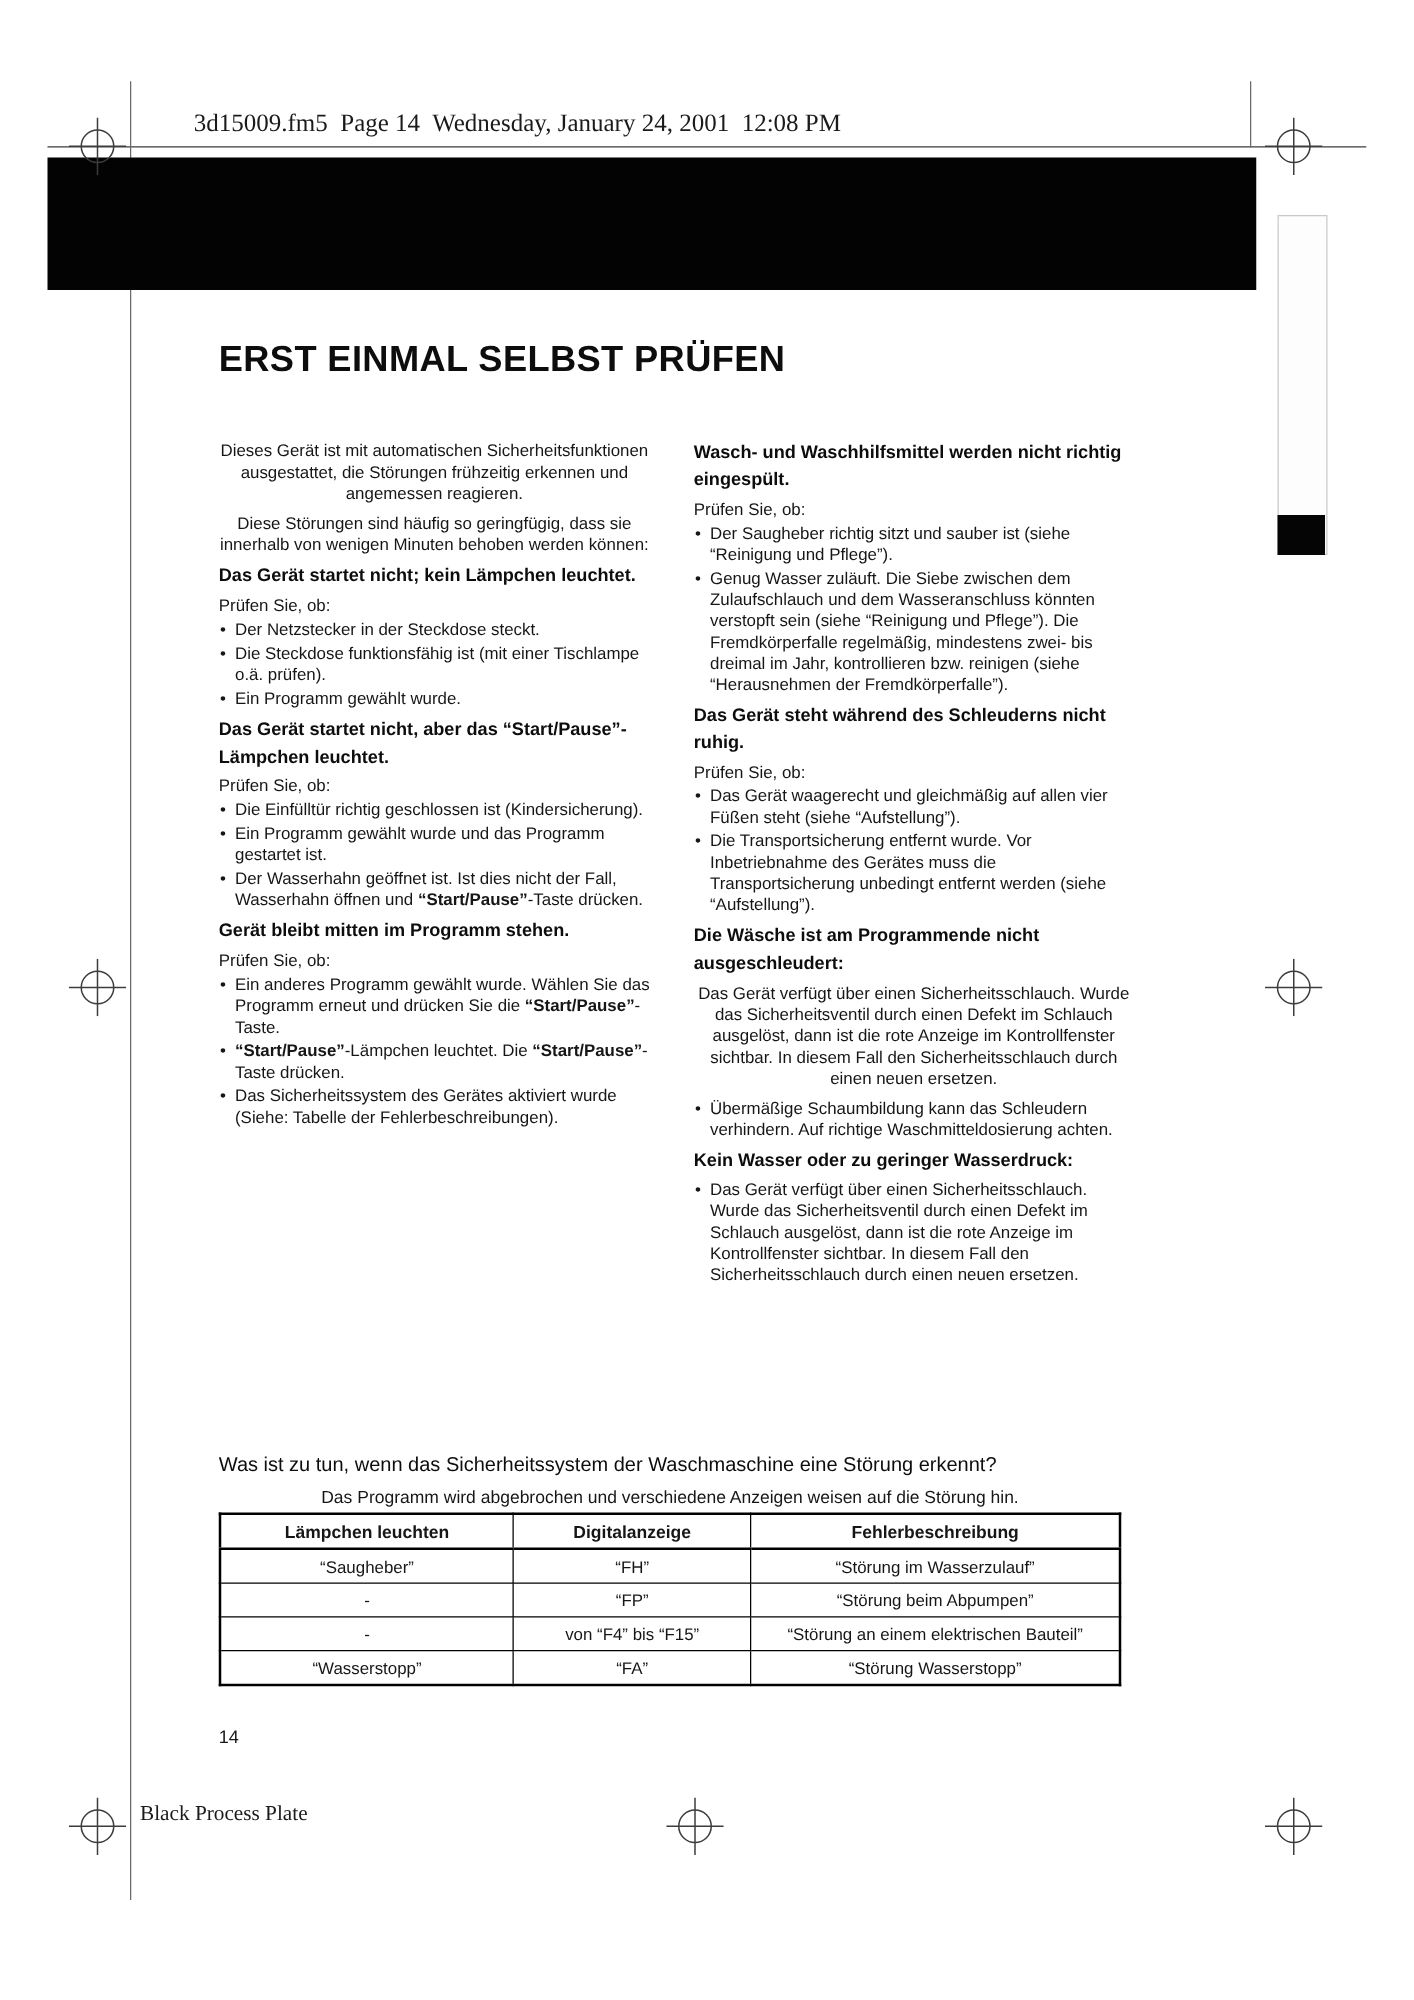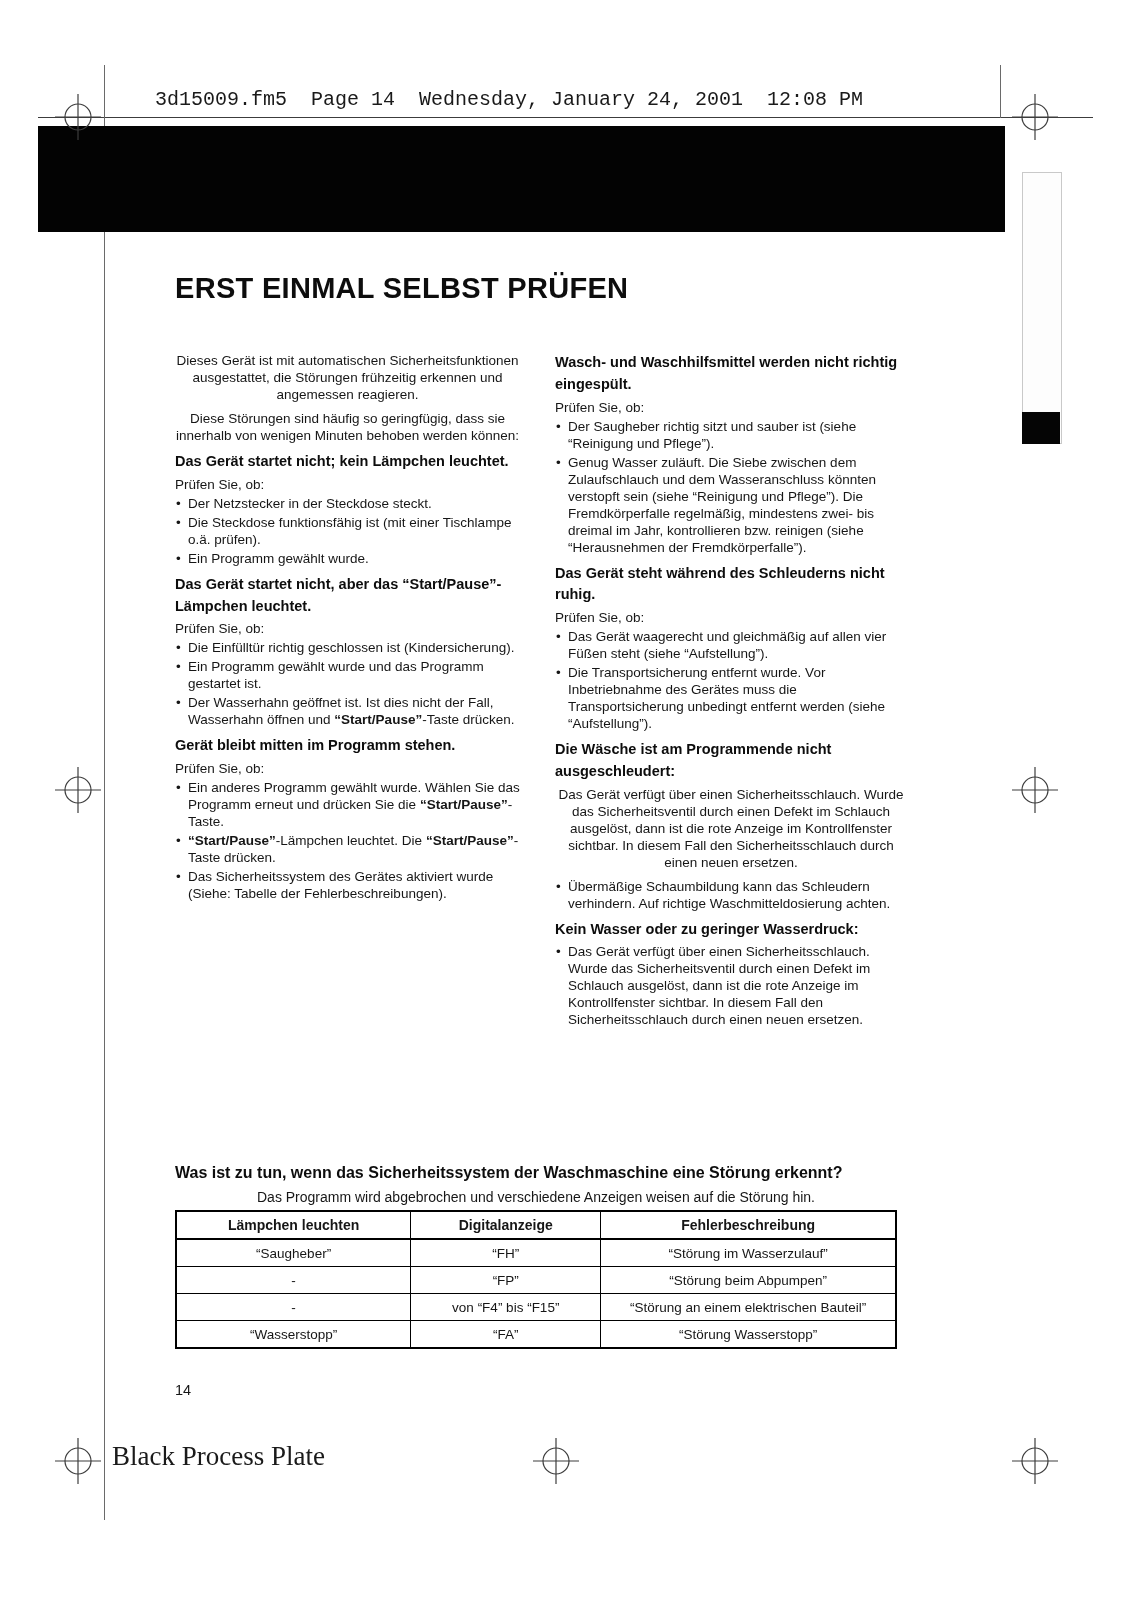--- a/index.html
+++ b/index.html
@@ -8,21 +8,21 @@
     background: #ffffff;
     font-family: "Liberation Sans", sans-serif;
     color: #161616;
     position: relative;
   }
   .page { position: absolute; left: 0; top: 0; width: 1131px; height: 1600px; background: #fff; overflow: hidden; }
 
   
   .print-header {
     position: absolute; left: 155px; top: 88px;
-    font-family: Liberation Mono, monospace;
+    font-family: Liberation Serif, serif;
     font-size: 20px; color: #1a1a1a; white-space: pre;
   }
   .rule-top { position: absolute; left: 38px; top: 117px; width: 1055px; height: 1px; background: #3c3c3c; }
   .vline { position: absolute; width: 1px; background: #6a6a6a; }
   .vline-left  { left: 104px; top: 65px; height: 1455px; }
   .vline-right { left: 1000px; top: 65px; height: 53px; }
   .banner { position: absolute; left: 38px; top: 126px; width: 967px; height: 106px; background: #030303; }
   .side-tab { position: absolute; left: 1022px; top: 172px; width: 38px; height: 270px; background: #fdfdfd; border: 1px solid #c9c9c9; }
   .side-tab-square { position: absolute; left: -1px; bottom: -1px; width: 38px; height: 32px; background: #050505; }
   .regmark { position: absolute; stroke: #3d3d3d; stroke-width: 1.2; fill: none; }
@@ -37,35 +37,35 @@
   .col-left  { left: 175px; width: 345px; }
   .col-right { left: 555px; width: 352px; }
   .body { margin: 0 0 7px 0; text-align: center; }
   .sec-h { font-size: 14.5px; font-weight: bold; line-height: 1.5; margin: 7px 0 3px 0; color: #0d0d0d; }
   .lead { margin: 2px 0 2px 0; }
   .bullets { list-style: none; margin: 0 0 3px 0; padding: 0; }
   .bullets li { position: relative; padding-left: 13px; margin: 0 0 2px 0; }
   .bullets li::before { content: "\2022"; position: absolute; left: 1px; top: 0; }
 
   .bottom-block { position: absolute; left: 175px; top: 1164px; width: 722px; }
-  .bottom-h { font-size: 16px; font-weight: bold; margin: 0 0 7px 0; color: #0d0d0d; }
+  .bottom-h { font-size: 16px; font-weight: normal; margin: 0 0 7px 0; color: #0d0d0d; }
   .bottom-p { font-size: 14px; margin: 0 0 5px 0; text-align: center; }
   .tbl-label { font-size: 14px; font-weight: bold; margin: 0 0 5px 0; }
   table.err { border-collapse: collapse; width: 722px; border: 2px solid #000; table-layout: fixed; }
   table.err th, table.err td {
     border: 1px solid #000; text-align: center; vertical-align: middle;
     padding: 4px 6px; font-size: 13.5px; height: 18px;
   }
   table.err th { font-size: 14px; font-weight: bold; border-bottom-width: 2px; }
   .c1 { width: 32.6%; } .c2 { width: 26.4%; } .c3 { width: 41%; }
 
   .page-number { position: absolute; left: 175px; top: 1382px; font-size: 14.5px; }
   .plate-label {
     position: absolute; left: 112px; top: 1441px;
-    font-family: "Liberation Serif", serif; font-size: 27px; color: #1a1a1a;
+    font-family: "Liberation Serif", serif; font-size: 17px; color: #1a1a1a;
   }
 </style>
 </head>
 <body>
 
 <div class="page">
 
   <div class="print-header">3d15009.fm5  Page 14  Wednesday, January 24, 2001  12:08 PM</div>
   <div class="rule-top"></div>
   <div class="vline vline-left"></div>

